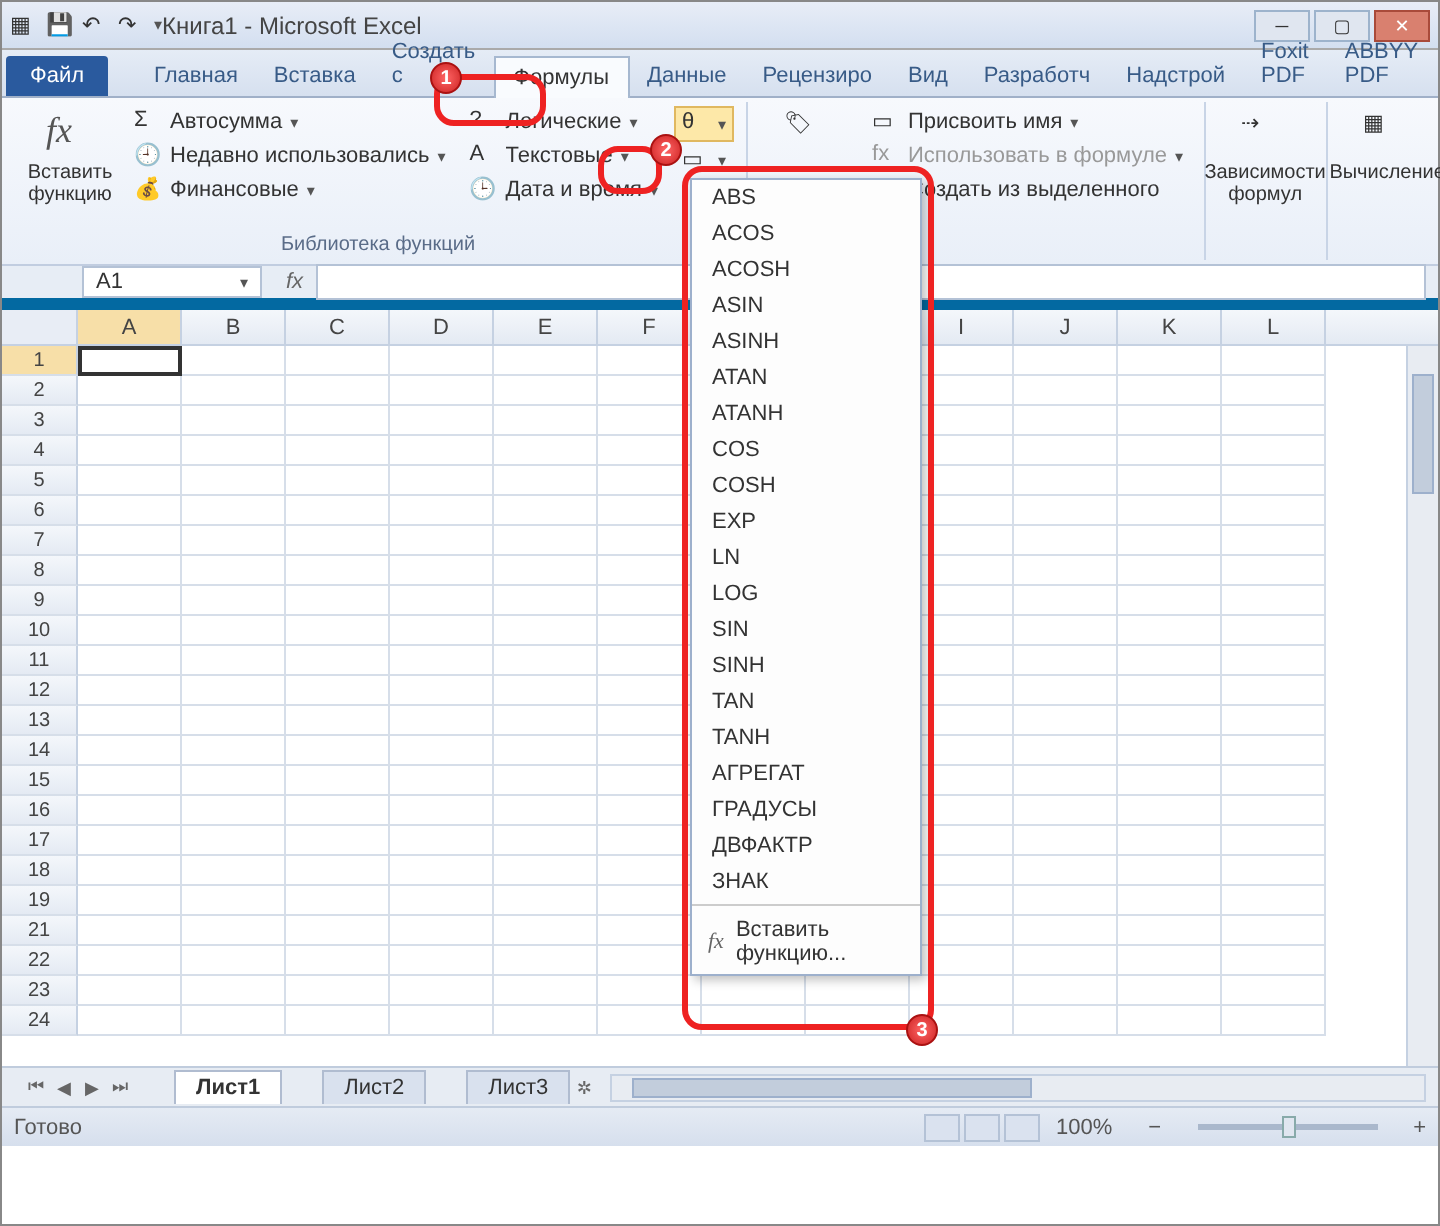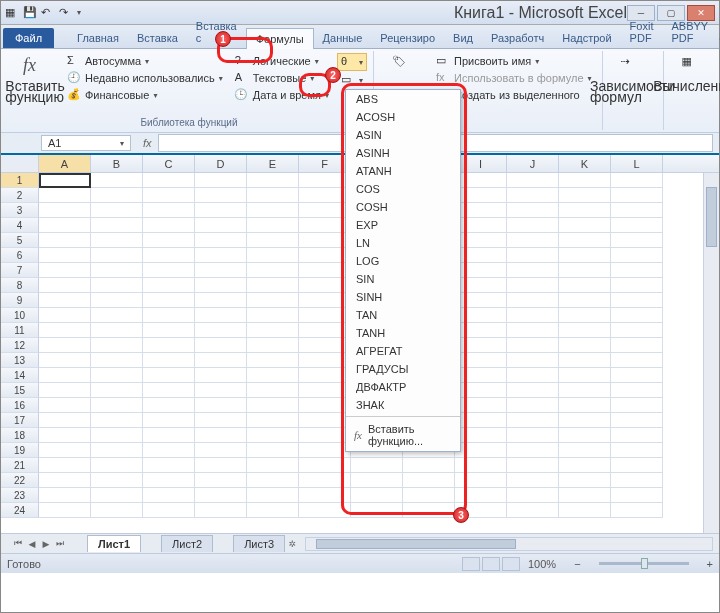--- a/index.html
+++ b/index.html
@@ -2,44 +2,44 @@
 <html><head>
 <meta charset="utf-8">
 <style>
 * { box-sizing: border-box; margin: 0; padding: 0; font-family: "Segoe UI", Tahoma, sans-serif; }
 body { background: #fff; font-size: 11px; color: #333; }
 .container { width: 720px; height: 613px; position: relative; background: #fff; border: 1px solid #888; }
 
 .titlebar { height: 24px; background: linear-gradient(#e8edf7,#d3dff0); display: flex; align-items: center; padding: 0 4px; border-bottom: 1px solid #aaa; }
 .titlebar .qat { display: flex; gap: 4px; align-items: center; }
 .titlebar .qat-icon { width: 14px; height: 14px; display: inline-block; }
-.titlebar .title { flex: 1; text-align: right; font-size: 16px; color: #444; }
+.titlebar .title { flex: 1; text-align: left; font-size: 12px; color: #444; }
 .titlebar .winbtns { display: flex; gap: 2px; }
 .titlebar .winbtn { width: 28px; height: 16px; background: #e0e6f0; border: 1px solid #9db3cc; display: flex; align-items: center; justify-content: center; font-size: 9px; }
 .titlebar .winbtn.close { background: #d9806f; border-color: #a94a3a; color: #fff; }
 
 .tabs { height: 24px; background: linear-gradient(#e5ecf6,#d6e0ef); display: flex; align-items: flex-end; padding-left: 2px; border-bottom: 1px solid #a0b0c8; }
 .tab { padding: 4px 9px; font-size: 11px; color: #385b87; cursor: pointer; }
 .tab.file { background: #2a5a9e; color: #fff; border-radius: 2px 2px 0 0; padding: 4px 12px; margin-right: 14px; }
 .tab.active { background: #f9fbfe; border: 1px solid #a6b8d0; border-bottom: none; position: relative; top: 1px; color: #333; }
 .tabs .tabend { margin-left: auto; display: flex; gap: 6px; padding-right: 6px; color: #666; }
 
 .ribbon { height: 84px; background: linear-gradient(#f7f9fd,#e9eff8); border-bottom: 1px solid #c1cde0; display: flex; padding: 2px 4px; gap: 0; }
 .group { border-right: 1px solid #c8d4e6; padding: 2px 6px; display: flex; flex-direction: column; }
 .group-content { flex: 1; display: flex; gap: 4px; }
 .group-label { text-align: center; font-size: 10px; color: #5a6c88; padding-top: 2px; }
 .bigbtn { display: flex; flex-direction: column; align-items: center; padding: 2px 4px; cursor: pointer; width: 48px; }
 .bigbtn .ico { width: 24px; height: 24px; margin-bottom: 2px; }
-.bigbtn .lbl { font-size: 14px; text-align: left; line-height: 11px; }
+.bigbtn .lbl { font-size: 10px; text-align: center; line-height: 11px; }
 .vstack { display: flex; flex-direction: column; gap: 1px; }
 .smallbtn { display: flex; align-items: center; gap: 4px; padding: 1px 4px; font-size: 11px; cursor: pointer; white-space: nowrap; }
 .smallbtn .ico { width: 14px; height: 14px; display: inline-block; }
 .dd { font-size: 8px; color: #555; }
 
-.namebox-row { height: 22px; background: #e7edf5; display: flex; align-items: center; border-bottom: 2px solid #0369a1; }
+.namebox-row { height: 22px; background: #e7edf5; display: flex; align-items: center; border-bottom: 6px solid #0369a1; }
 .namebox { width: 90px; background: #fff; border: 1px solid #b4c2d6; margin-left: 40px; padding: 1px 6px; display: flex; align-items: center; justify-content: space-between; font-size: 11px; }
 .fxbar { flex: 1; display: flex; align-items: center; margin-left: 6px; }
 .fxbar .fxlabel { font-style: italic; color: #666; padding: 0 6px; }
 .fxbar .fxinput { flex: 1; background: #fff; border: 1px solid #b4c2d6; height: 18px; margin-right: 6px; }
 
 .grid-area { position: relative; height: 378px; overflow: hidden; }
 .colheaders { display: flex; height: 18px; background: linear-gradient(#f4f7fb,#e4eaf3); border-bottom: 1px solid #c5d1e2; }
 .corner { width: 38px; border-right: 1px solid #c5d1e2; background: #e8edf5; }
 .colh { width: 52px; border-right: 1px solid #c5d1e2; text-align: center; font-size: 11px; color: #444; line-height: 18px; }
 .colh.sel { background: #f7dfa8; }
@@ -100,21 +100,21 @@
       <div class="winbtn">─</div>
       <div class="winbtn">▢</div>
       <div class="winbtn close">✕</div>
     </div>
   </div>
 
   <div class="tabs">
     <div class="tab file">Файл</div>
     <div class="tab">Главная</div>
     <div class="tab">Вставка</div>
-    <div class="tab">Вставка с</div>
+    <div class="tab">Создать с</div>
     <div class="tab active">Формулы</div>
     <div class="tab">Данные</div>
     <div class="tab">Рецензиро</div>
     <div class="tab">Вид</div>
     <div class="tab">Разработч</div>
     <div class="tab">Надстрой</div>
     <div class="tab">Foxit PDF</div>
     <div class="tab">ABBYY PDF</div>
     <div class="tabend">
       <span>⌃</span>
@@ -630,23 +630,25 @@
       <div class="slider">
           <div class="knob"></div>
         </div>
       <span>+</span>
     </div>
   </div>
 
   <div class="dropdown">
     <div id="dropdown-items">
         <div class="ditem">ABS</div>
+        <div class="ditem">ACOS</div>
         <div class="ditem">ACOSH</div>
         <div class="ditem">ASIN</div>
         <div class="ditem">ASINH</div>
+        <div class="ditem">ATAN</div>
         <div class="ditem">ATANH</div>
         <div class="ditem">COS</div>
         <div class="ditem">COSH</div>
         <div class="ditem">EXP</div>
         <div class="ditem">LN</div>
         <div class="ditem">LOG</div>
         <div class="ditem">SIN</div>
         <div class="ditem">SINH</div>
         <div class="ditem">TAN</div>
         <div class="ditem">TANH</div>

